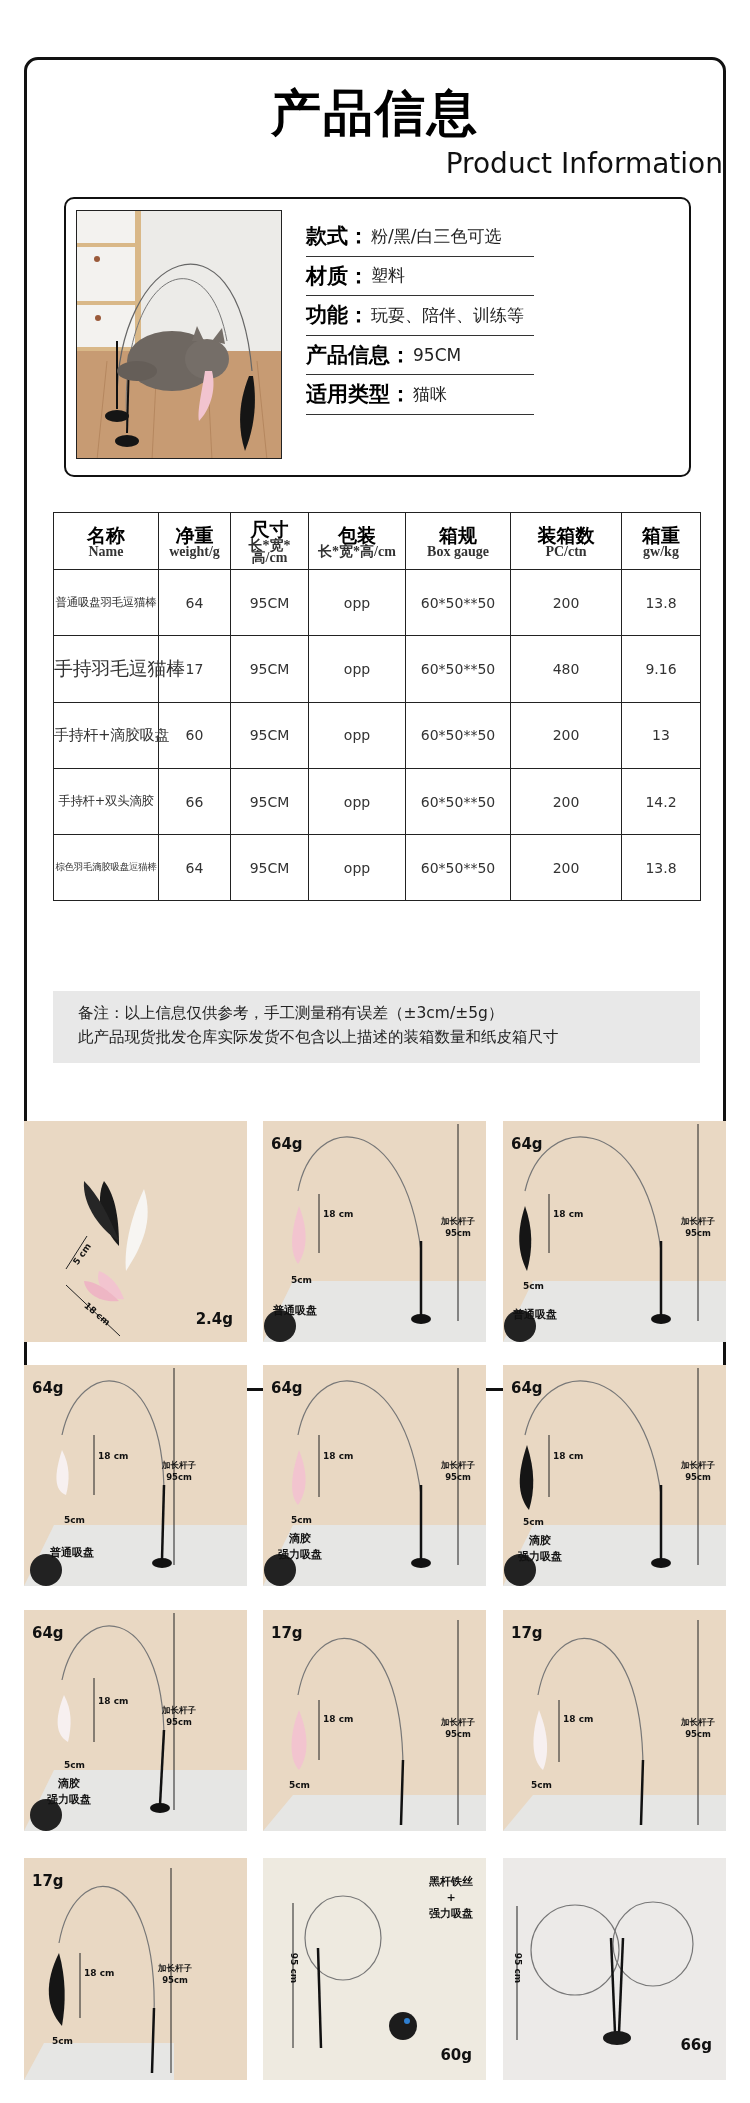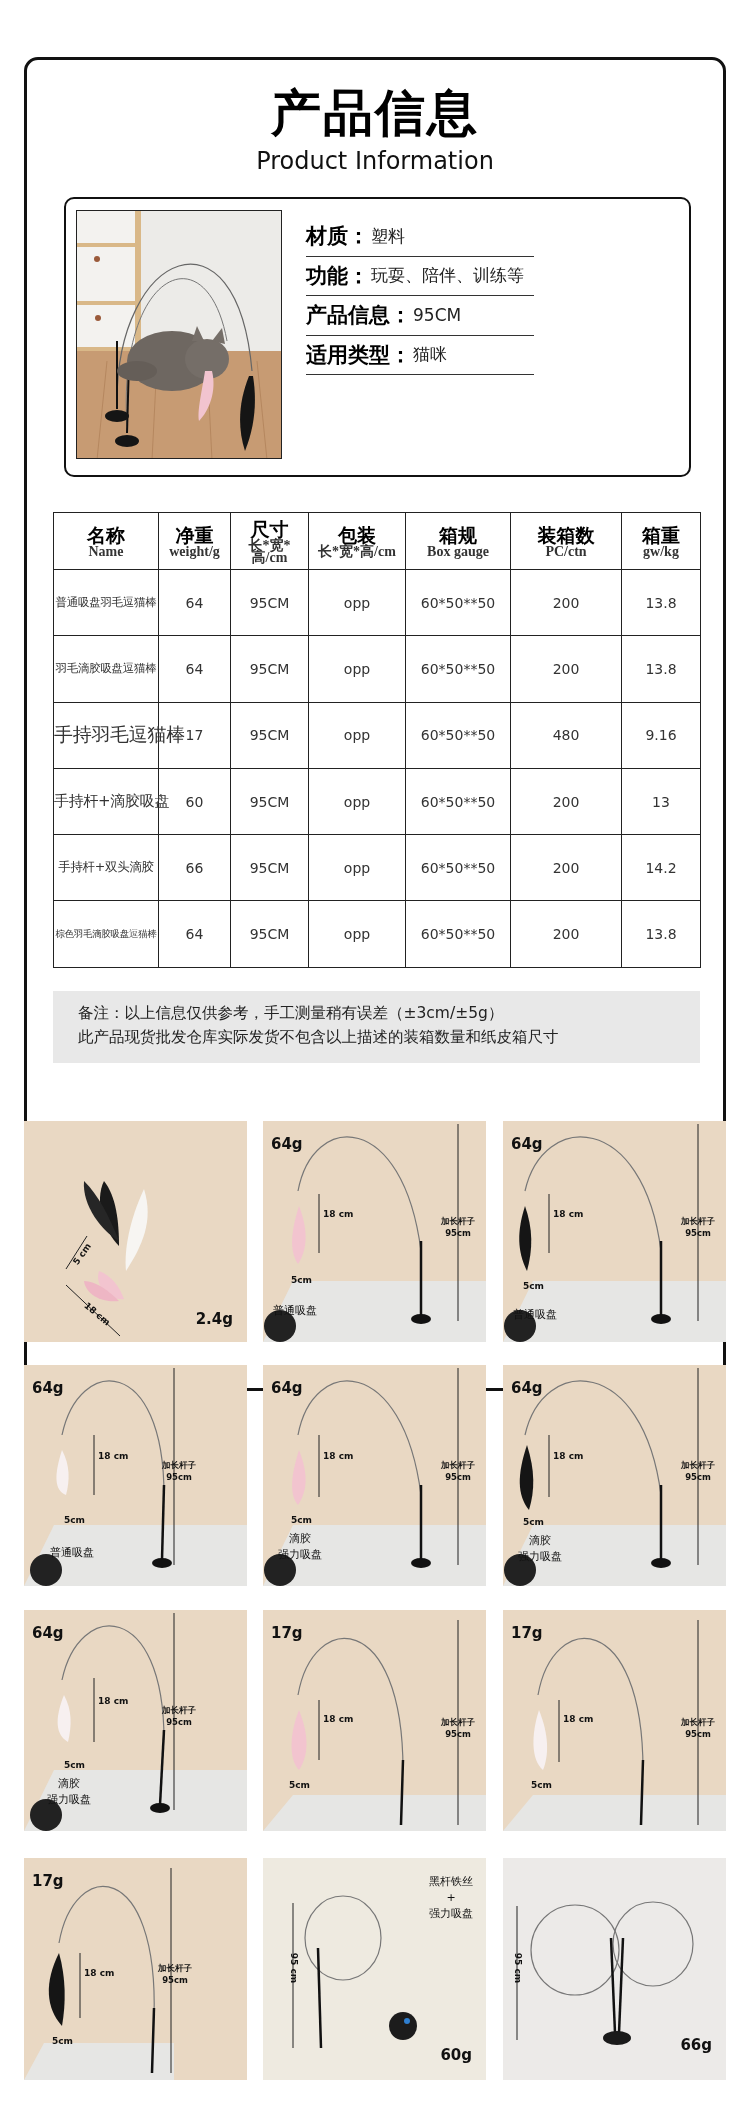--- a/index.html
+++ b/index.html
@@ -1,39 +1,39 @@
 <!DOCTYPE html>
 <html><head>
 <meta charset="utf-8">
 <style>
   * { box-sizing: border-box; margin: 0; padding: 0; }
   body { width: 750px; height: 2103px; background: #ffffff; font-family: "DejaVu Sans", "Liberation Sans", sans-serif; color: #111; position: relative; overflow: hidden; }
   .outer-box { position: absolute; left: 24px; top: 57px; width: 702px; height: 1334px; border: 3px solid #111; border-radius: 14px; background: #fff; }
   .title-cn { position: absolute; left: 0; right: 0; top: 20px; text-align: center; font-size: 50px; font-weight: bold; letter-spacing: 2px; color: #000; }
-  .title-en { position: absolute; left: 0; right: 0; top: 87px; text-align: center; font-size: 24px; color: #111; }
+  .title-en { position: absolute; left: 0; right: 0; top: 87px; text-align: right; font-size: 28px; color: #111; }
   .info-card { position: absolute; left: 37px; top: 137px; width: 627px; height: 280px; border: 2.5px solid #111; border-radius: 10px; }
   .hero-photo { position: absolute; left: 10px; top: 11px; width: 206px; height: 249px; border: 1.5px solid #222; overflow: hidden; background: #ecebe8; }
   .specs { position: absolute; left: 240px; top: 18px; width: 228px; }
   .spec-row { height: 39.5px; border-bottom: 1.5px solid #333; display: flex; align-items: center; white-space: nowrap; }
   .spec-label { font-size: 21px; font-weight: bold; color: #000; }
   .spec-value { font-size: 17px; color: #222; margin-left: 2px; }
   table.spec-table { position: absolute; left: 26px; top: 452px; width: 647px; border-collapse: collapse; table-layout: fixed; }
   .spec-table th, .spec-table td { border: 1.5px solid #222; text-align: center; vertical-align: middle; }
   .spec-table th { height: 57px; margin-top: 20px; }
   .th-cn { display: block; font-size: 19px; font-weight: bold; color: #000; line-height: 22px; }
   .th-en { display: block; font-size: 14px; color: #333; line-height: 12px; font-family: Liberation Serif, serif; }
   .spec-table td { height: 66.3px; font-size: 14px; color: #333; }
   .spec-table td.name-cell { font-size: 11.5px; white-space: nowrap; letter-spacing: -0.3px; }
   .spec-table td.name-cell.small { font-size: 9.5px; }
   .note-box { position: absolute; left: 26px; top: 931px; width: 647px; height: 72px; background: #e8e8e8; padding: 10px 25px; }
   .note-line { font-size: 15.5px; color: #222; line-height: 24px; white-space: nowrap; }
   .grid { position: absolute; left: 24px; top: 1121px; width: 702px; }
   .cell { position: absolute; width: 223px; overflow: hidden; }
   .cell-label-weight { position: absolute; font-size: 15px; font-weight: bold; color: #111; }
-  .cell-tag { position: absolute; font-size: 11px; font-weight: normal; color: #111; text-align: center; line-height: 16px; }
+  .cell-tag { position: absolute; font-size: 11px; font-weight: bold; color: #111; text-align: center; line-height: 16px; }
   .rod-label { position: absolute; font-size: 8.5px; font-weight: bold; color: #111; text-align: center; line-height: 12px; background: transparent; }
   .dim { position: absolute; font-size: 9px; font-weight: bold; color: #111; }
   svg { display: block; }
 </style>
 </head>
 <body>
 
 <div class="outer-box">
   <div class="title-cn">产品信息</div>
   <div class="title-en">Product Information</div>
@@ -70,20 +70,24 @@
         <polygon points="135,130 145,117 148,133" fill="#756e68"></polygon>
         <ellipse cx="60" cy="160" rx="20" ry="10" fill="#655e58"></ellipse>
 
         <path d="M128 160 C 125 180, 120 200, 122 210 C 132 200, 140 180, 135 160 Z" fill="#f2c4cf"></path>
 
         <path d="M172 165 C 162 190, 160 215, 168 240 C 178 215, 180 190, 176 165 Z" fill="#151515"></path>
       </svg>
     </div>
 
     <div class="specs">
+      <div class="spec-row">
+        <span class="spec-label">款式：</span>
+        <span class="spec-value">粉/黑/白三色可选</span>
+      </div>
       <div class="spec-row">
         <span class="spec-label">材质：</span>
         <span class="spec-value">塑料</span>
       </div>
       <div class="spec-row">
         <span class="spec-label">功能：</span>
         <span class="spec-value">玩耍、陪伴、训练等</span>
       </div>
       <div class="spec-row">
         <span class="spec-label">产品信息：</span>
@@ -142,29 +146,20 @@
       <tr>
         <td class="name-cell">普通吸盘羽毛逗猫棒</td>
         <td>64</td>
         <td>95CM</td>
         <td>opp</td>
         <td>60*50**50</td>
         <td>200</td>
         <td>13.8</td>
       </tr>
       <tr>
-        <td class="name-cell">羽毛滴胶吸盘逗猫棒</td>
-        <td>64</td>
-        <td>95CM</td>
-        <td>opp</td>
-        <td>60*50**50</td>
-        <td>200</td>
-        <td>13.8</td>
-      </tr>
-      <tr>
         <td class="name-cell" style="font-size:19px">手持羽毛逗猫棒</td>
         <td>17</td>
         <td>95CM</td>
         <td>opp</td>
         <td>60*50**50</td>
         <td>480</td>
         <td>9.16</td>
       </tr>
       <tr>
         <td class="name-cell" style="font-size:15px">手持杆+滴胶吸盘</td>

